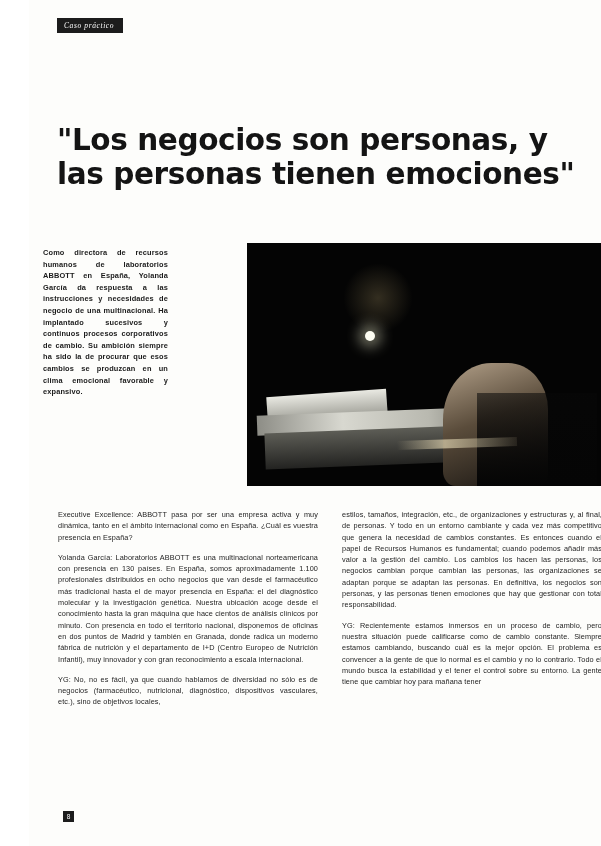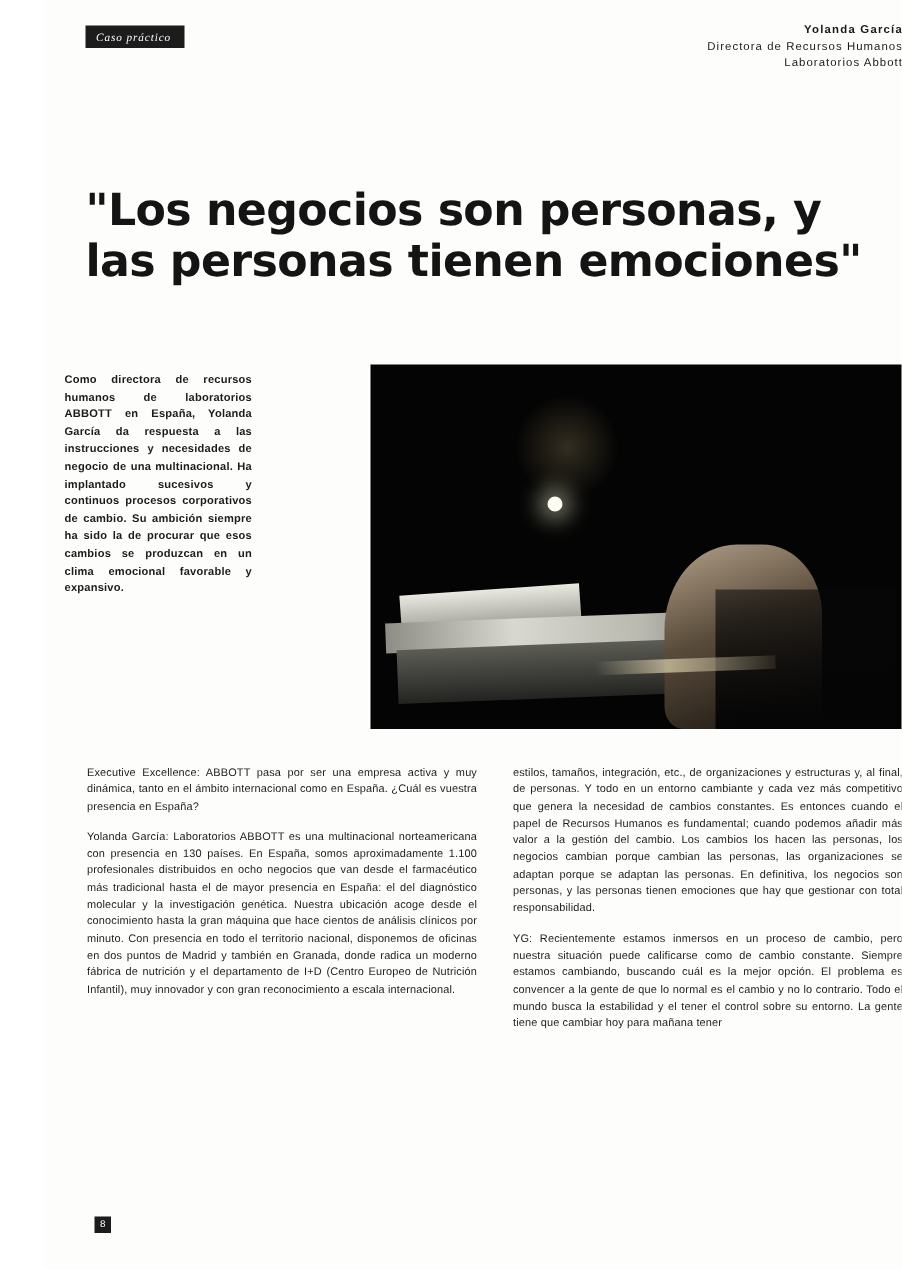--- a/index.html
+++ b/index.html
@@ -208,25 +208,20 @@
     text-align: center;
   }
 </style>
 </head>
 <body>
 
 <div class="page">
 
   <div class="header">
     <span class="kicker">Caso práctico</span>
-    <div class="byline">
-      <div class="name">Yolanda García</div>
-      <div>Directora de Recursos Humanos</div>
-      <div>Laboratorios Abbott</div>
-    </div>
   </div>
 
   <h1 class="title">
     <span class="line">"Los negocios son personas, y</span>
     <span class="line">las personas tienen emociones"</span>
   </h1>
 
   <div class="lede">Como directora de recursos humanos de laboratorios ABBOTT en España, Yolanda García da respuesta a las instrucciones y necesidades de negocio de una multinacional. Ha implantado sucesivos y continuos procesos corporativos de cambio. Su ambición siempre ha sido la de procurar que esos cambios se produzcan en un clima emocional favorable y expansivo.</div>
 
   <div class="photo">
@@ -237,20 +232,21 @@
     <div class="person"></div>
     <div class="person-dark"></div>
     <div class="rim"></div>
     <div class="glow-a"></div>
   </div>
 
   <div class="cols">
     <div class="col">
       <p>Executive Excellence: ABBOTT pasa por ser una empresa activa y muy dinámica, tanto en el ámbito internacional como en España. ¿Cuál es vuestra presencia en España?</p>
       <p>Yolanda García: Laboratorios ABBOTT es una multinacional norteamericana con presencia en 130 países. En España, somos aproximadamente 1.100 profesionales distribuidos en ocho negocios que van desde el farmacéutico más tradicional hasta el de mayor presencia en España: el del diagnóstico molecular y la investigación genética. Nuestra ubicación acoge desde el conocimiento hasta la gran máquina que hace cientos de análisis clínicos por minuto. Con presencia en todo el territorio nacional, disponemos de oficinas en dos puntos de Madrid y también en Granada, donde radica un moderno fábrica de nutrición y el departamento de I+D (Centro Europeo de Nutrición Infantil), muy innovador y con gran reconocimiento a escala internacional.</p>
+      <p>YG: No, no es fácil, ya que cuando hablamos de diversidad no sólo es de negocios (farmacéutico, nutricional, diagnóstico, dispositivos vasculares, etc.), sino de objetivos locales,</p>
     </div>
     <div class="col">
       <p>estilos, tamaños, integración, etc., de organizaciones y estructuras y, al final, de personas. Y todo en un entorno cambiante y cada vez más competitivo que genera la necesidad de cambios constantes. Es entonces cuando el papel de Recursos Humanos es fundamental; cuando podemos añadir más valor a la gestión del cambio. Los cambios los hacen las personas, los negocios cambian porque cambian las personas, las organizaciones se adaptan porque se adaptan las personas. En definitiva, los negocios son personas, y las personas tienen emociones que hay que gestionar con total responsabilidad.</p>
       <p>YG: Recientemente estamos inmersos en un proceso de cambio, pero nuestra situación puede calificarse como de cambio constante. Siempre estamos cambiando, buscando cuál es la mejor opción. El problema es convencer a la gente de que lo normal es el cambio y no lo contrario. Todo el mundo busca la estabilidad y el tener el control sobre su entorno. La gente tiene que cambiar hoy para mañana tener</p>
     </div>
   </div>
 
   <div class="folio">8</div>
 
 </div>

